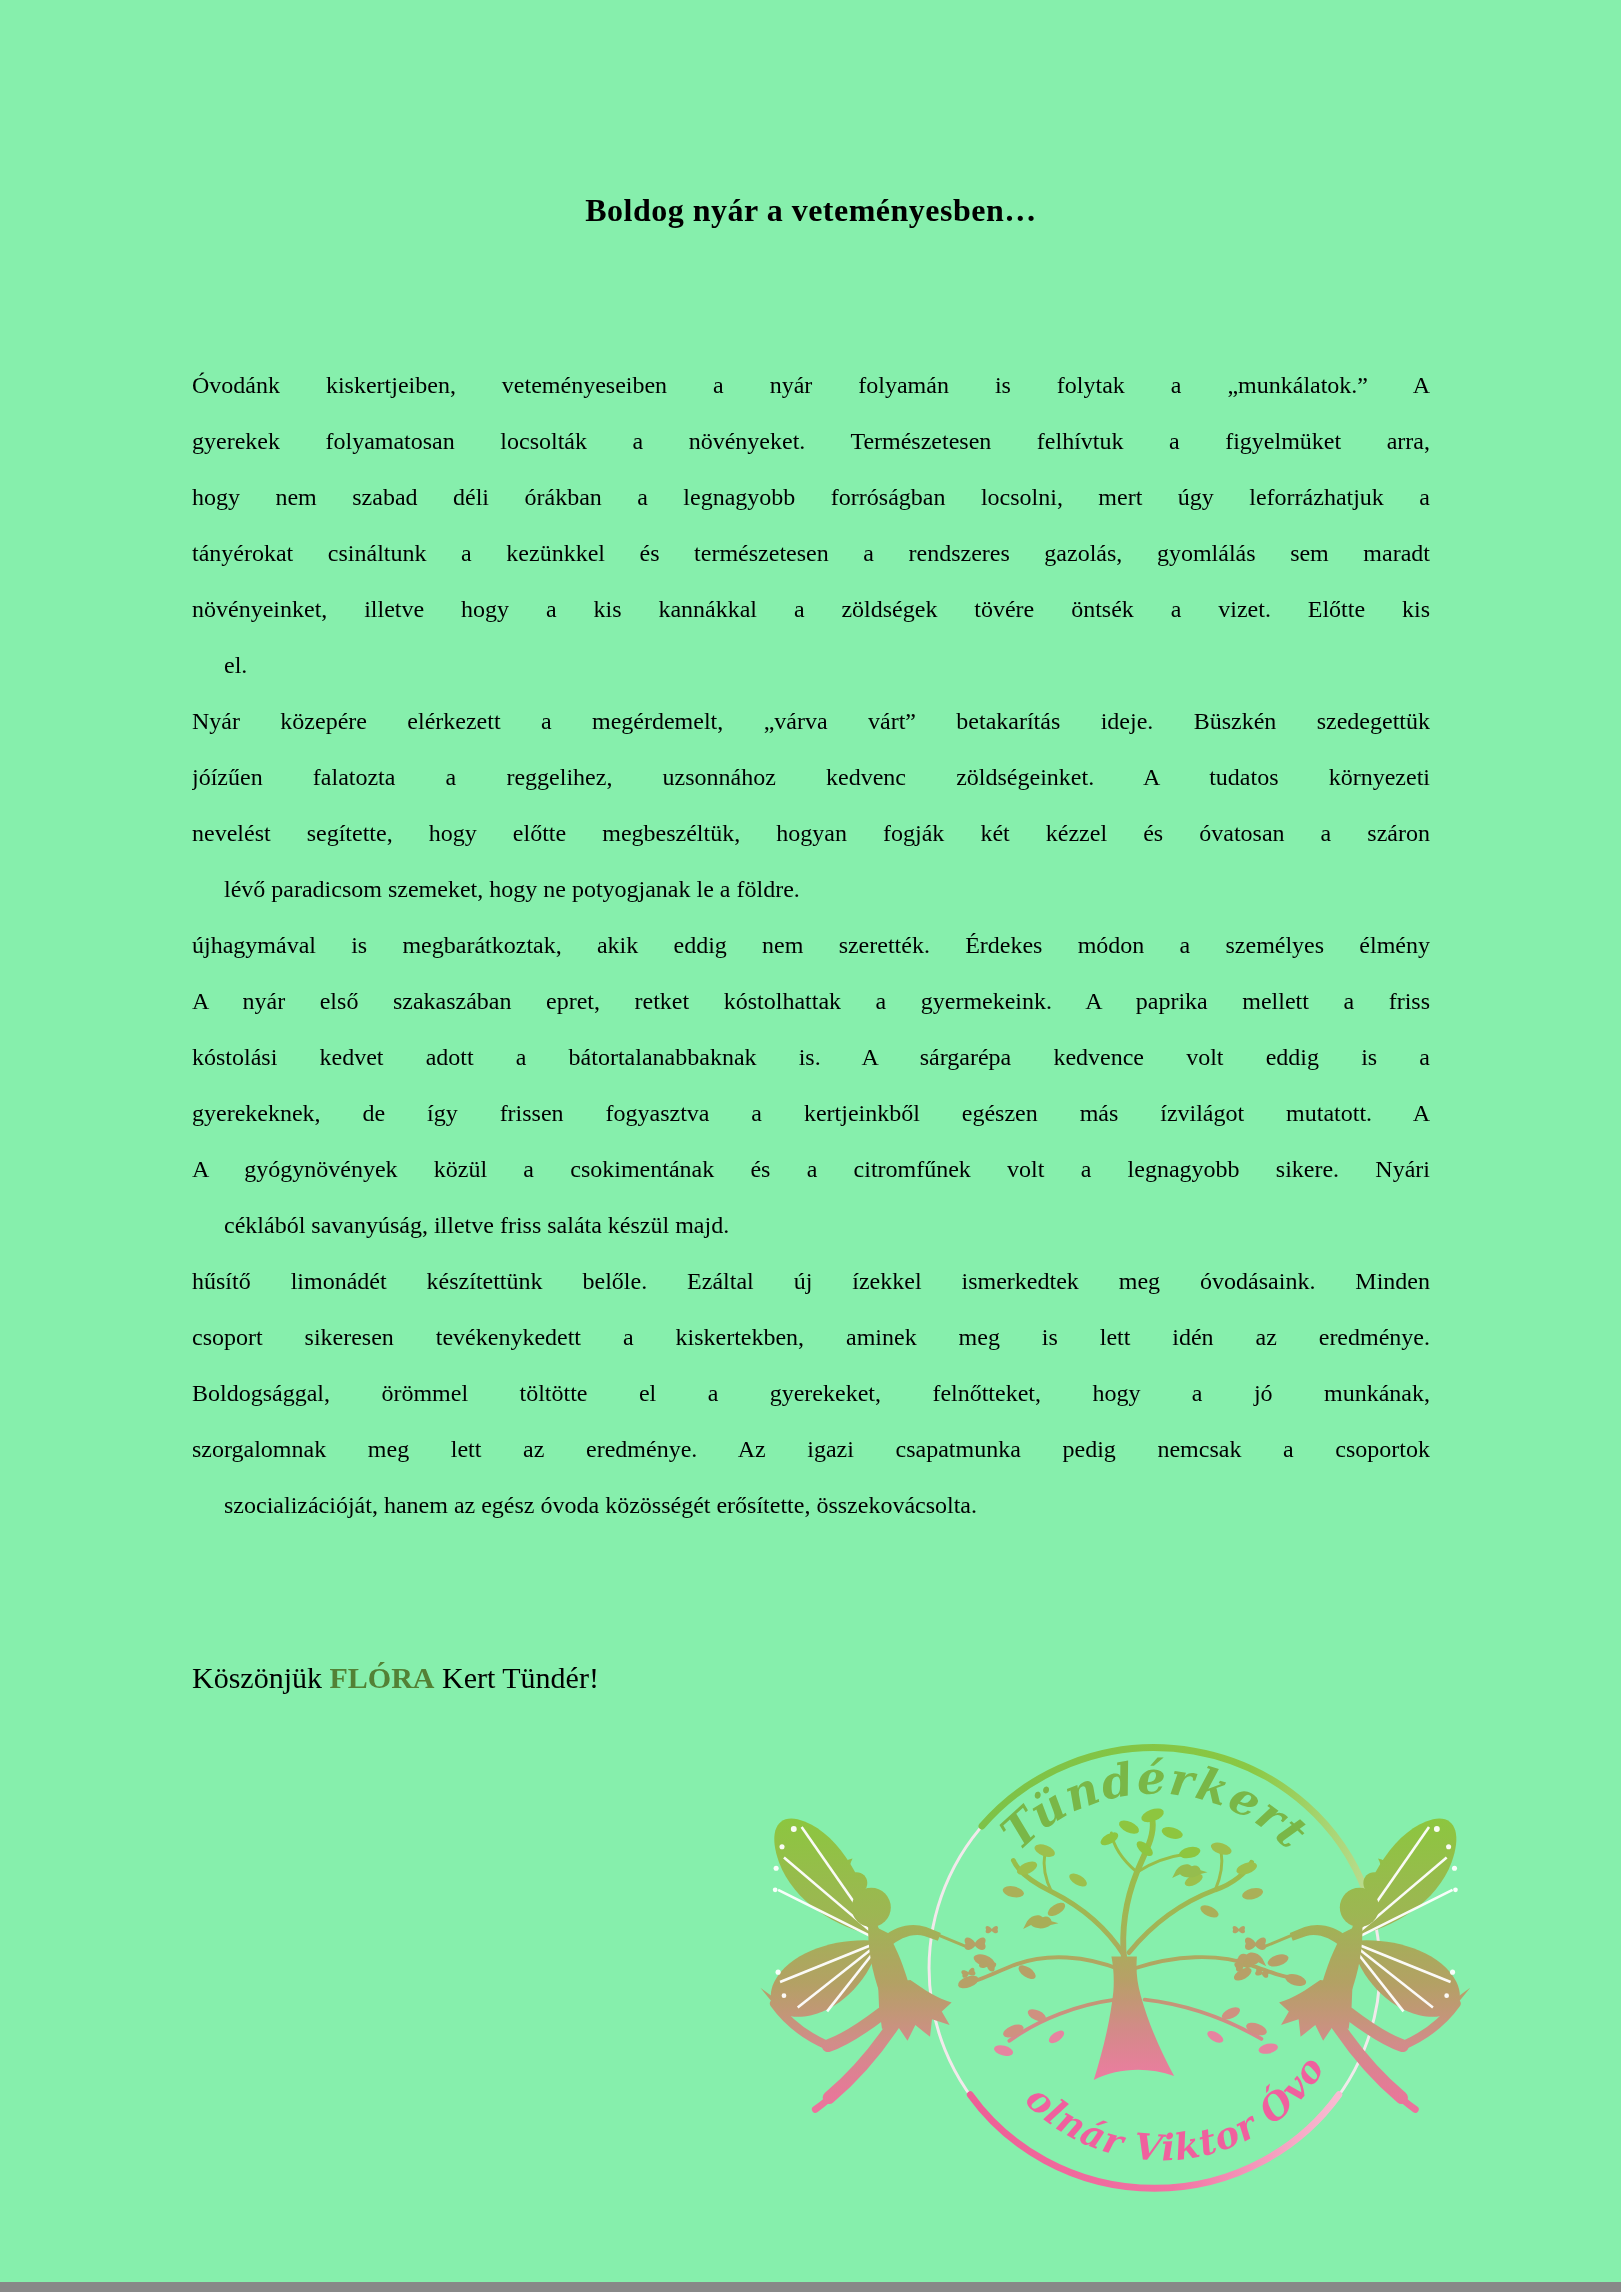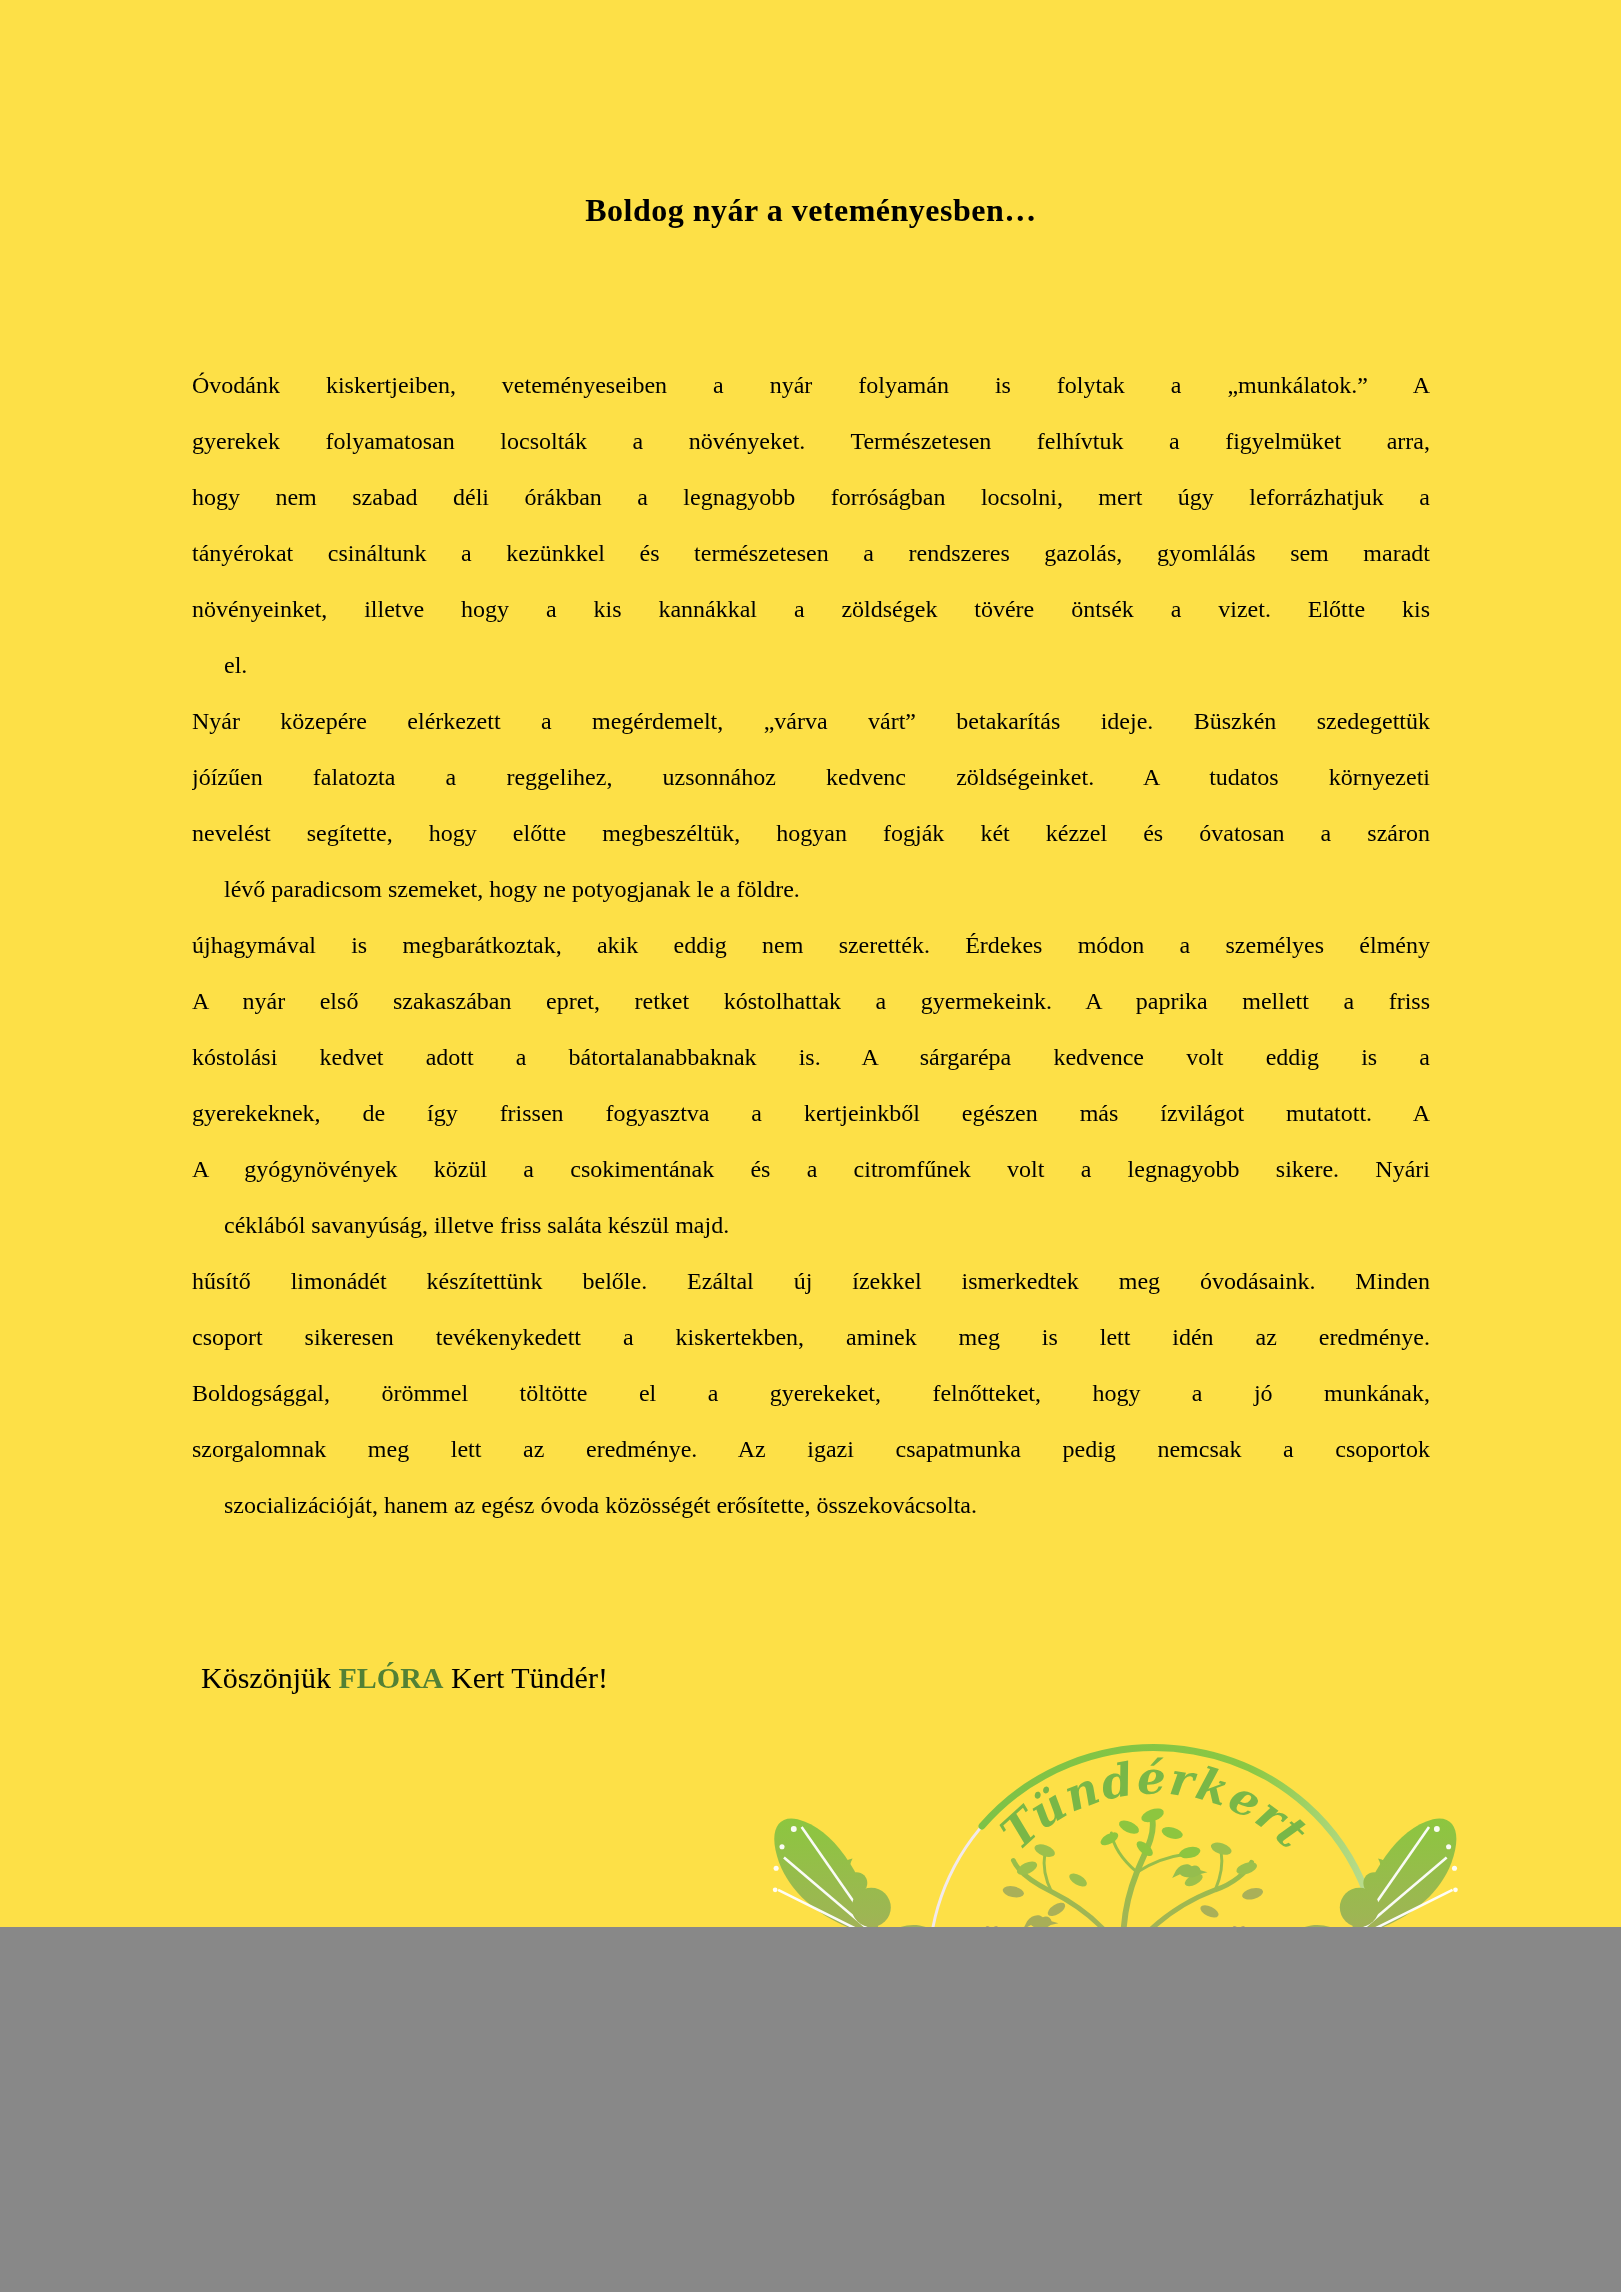--- a/index.html
+++ b/index.html
@@ -1,19 +1,19 @@
 <!DOCTYPE html>
 <html><head>
 <meta charset="utf-8">
 <style>
   html,body{margin:0;padding:0;background:#888;}
   #page{
     position:relative;
-    width:1621px;height:1927px;
-    background:#fde047;
+    width:1621px;height:2282px;
+    background:#86efac;
     font-family:"Liberation Serif", serif;
     color:#000;
     overflow:hidden;
   }
   #doc-title{
     position:absolute;
     left:192px;top:192px;width:1238px;
     text-align:center;
     font-size:32px;font-weight:bold;
     letter-spacing:0.5px;
@@ -27,21 +27,21 @@
     height:56px;line-height:56px;
     text-align:justify;text-align-last:justify;
     white-space:normal;overflow:hidden;
   }
   .line.plast{
     text-align-last:left;
     margin-left:32px;
   }
   #closing-line{
     position:absolute;
-    left:201px;top:1650px;width:1238px;
+    left:192px;top:1650px;width:1238px;
     height:56px;line-height:56px;
     font-size:30px;
   }
   #closing-line .flora{
     font-weight:bold;
   }
   #logo{
     position:absolute;
     left:733px;top:1725px;
     width:796px;height:561px;

